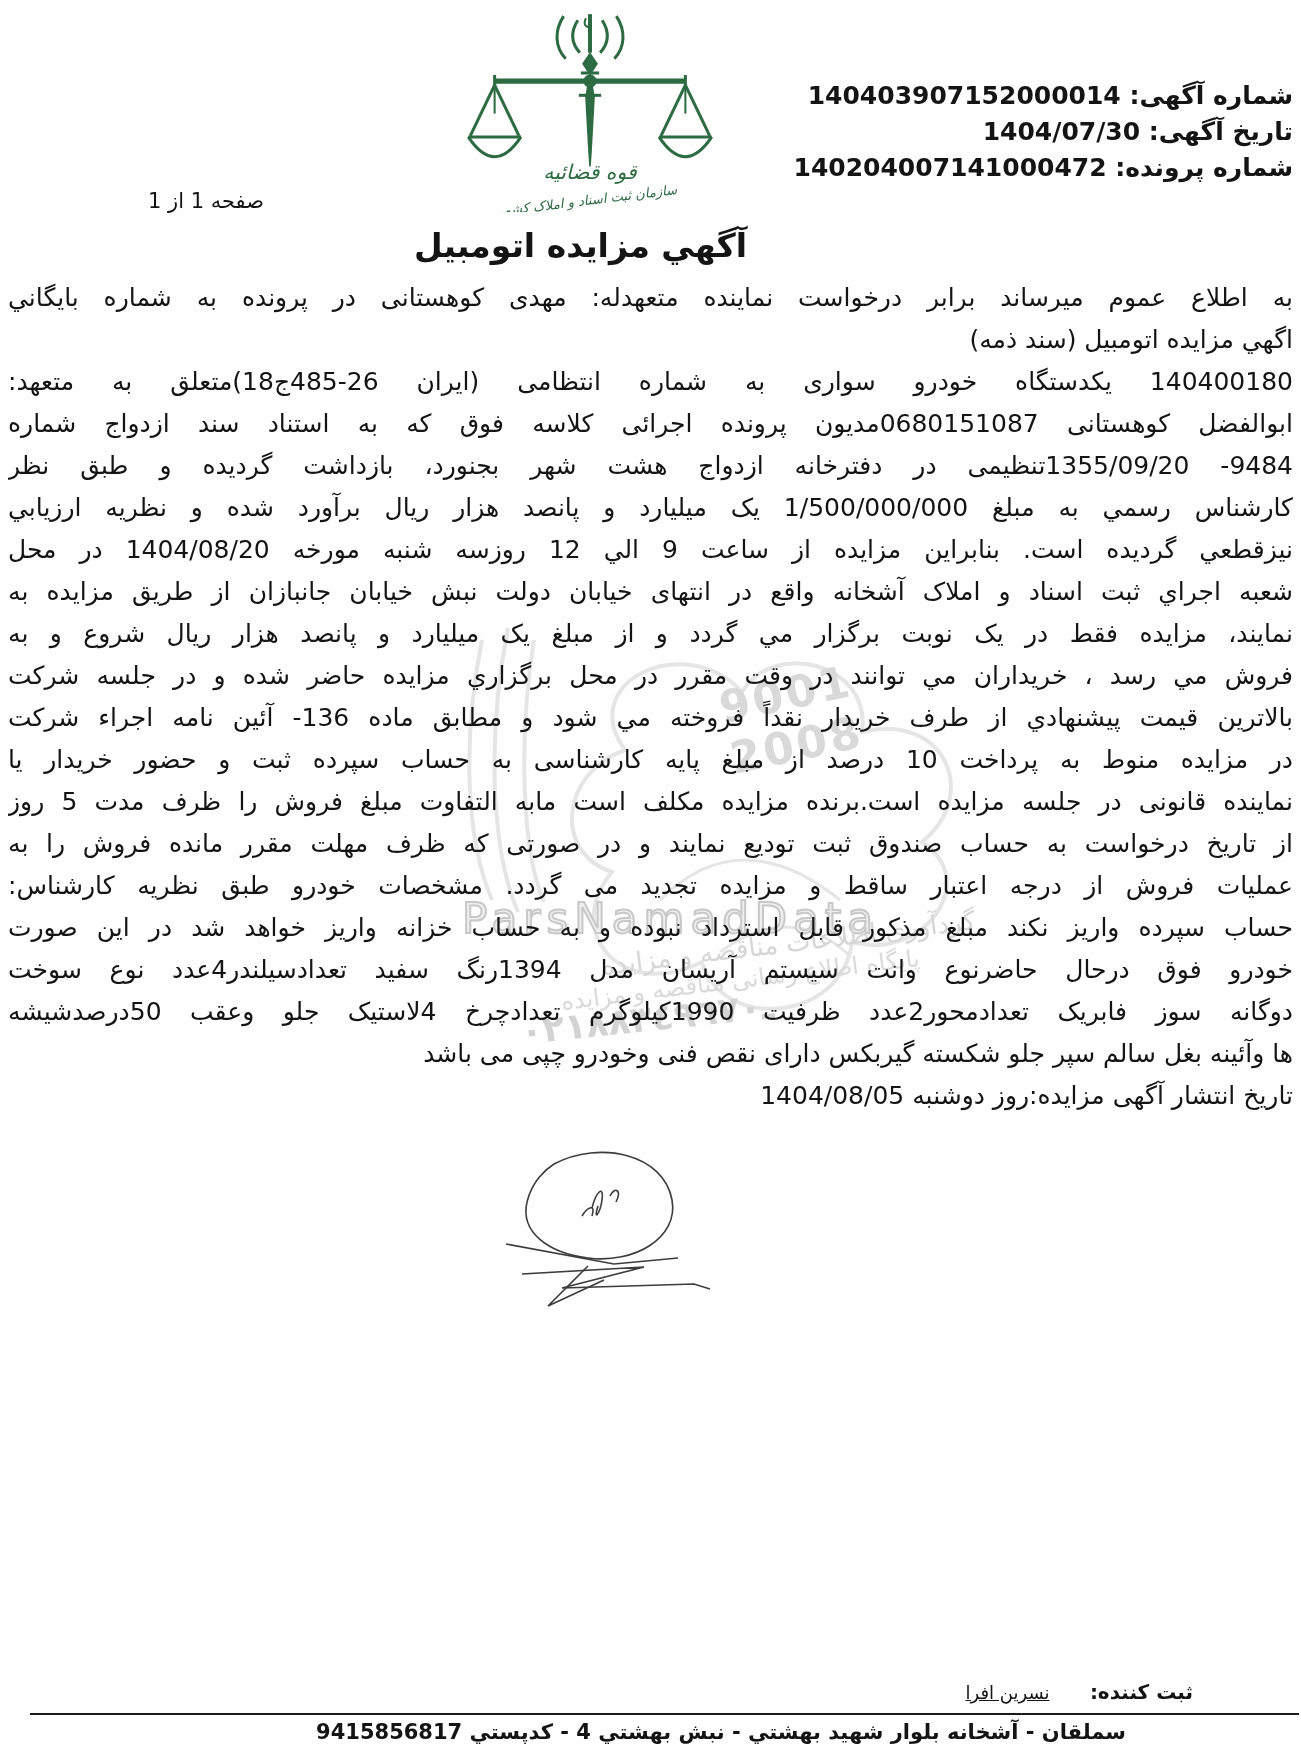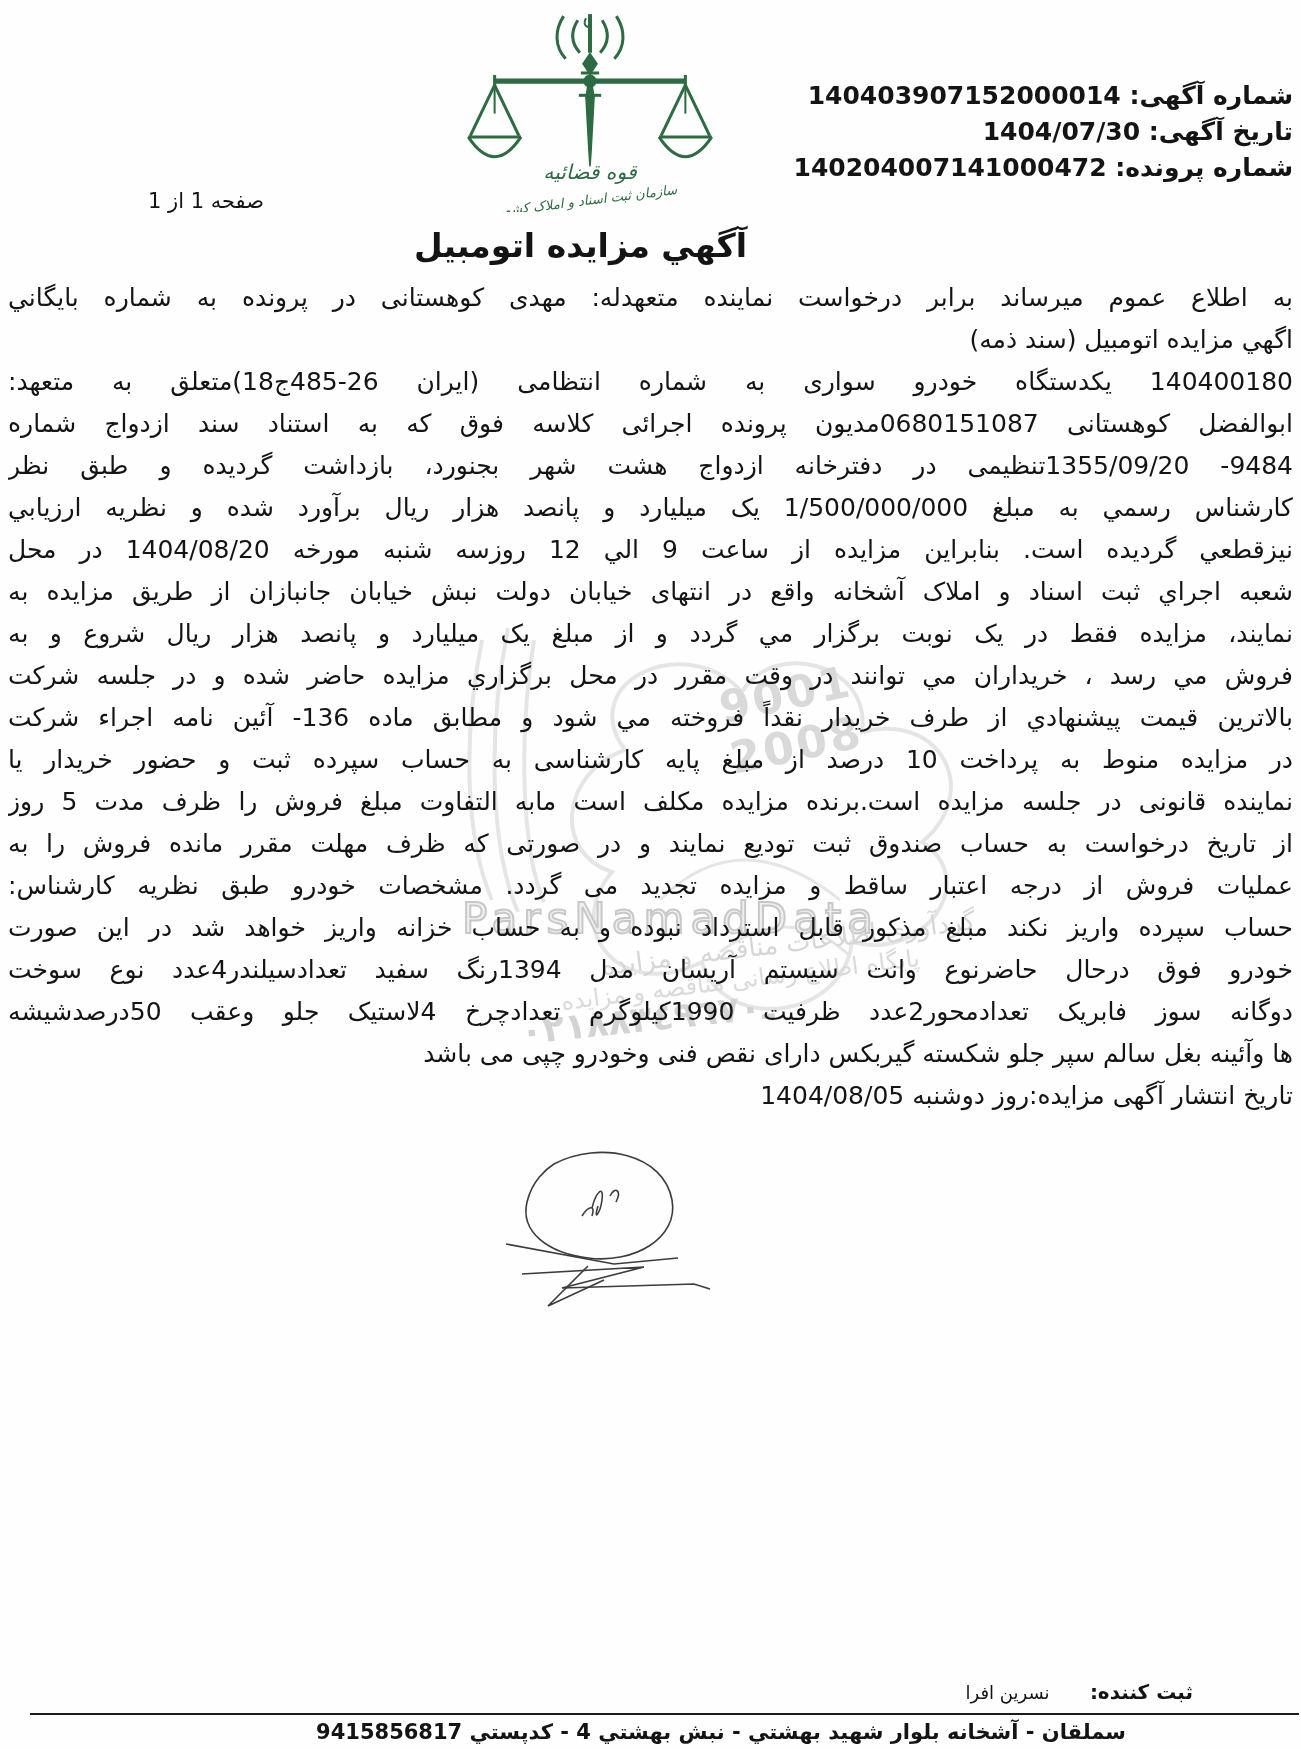--- a/index.html
+++ b/index.html
@@ -29,21 +29,21 @@
   .wm-badge{left:724px;top:668px;font-size:44px;font-weight:700;color:#d9d9d9;
     transform:rotate(-12deg);letter-spacing:3px;line-height:52px;text-align:center;}
   .wm-slogan1{left:600px;top:928px;font-size:26px;color:#d6d6d6;transform:rotate(-7deg);direction:rtl;}
   .wm-slogan2{left:560px;top:966px;font-size:24px;color:#dadada;transform:rotate(-7deg);direction:rtl;}
   .wm-phone{left:520px;top:998px;font-size:36px;font-weight:700;color:#d3d3d3;transform:rotate(-6deg);}
   
   .signature{position:absolute;left:492px;top:1146px;}
   
   .registrar{position:absolute;top:1680px;right:108px;direction:rtl;font-size:20px;white-space:nowrap;}
   .registrar .lab{font-weight:700;}
-  .registrar .name{font-size:18px;margin-right:34px;}
+  .registrar .name{font-size:18px;margin-right:34px;text-decoration:underline;}
   .foot-rule{position:absolute;top:1713px;left:30px;right:2px;border-top:2.5px solid #1a1a1a;height:0;}
   .address{position:absolute;top:1720px;right:175px;direction:rtl;font-size:21px;font-weight:700;white-space:nowrap;}
 </style>
 </head>
 <body>
 
 <div class="page">
 
   <svg class="logo" viewBox="0 0 260 205" fill="none" stroke="#2d6b42" stroke-width="3">
 

